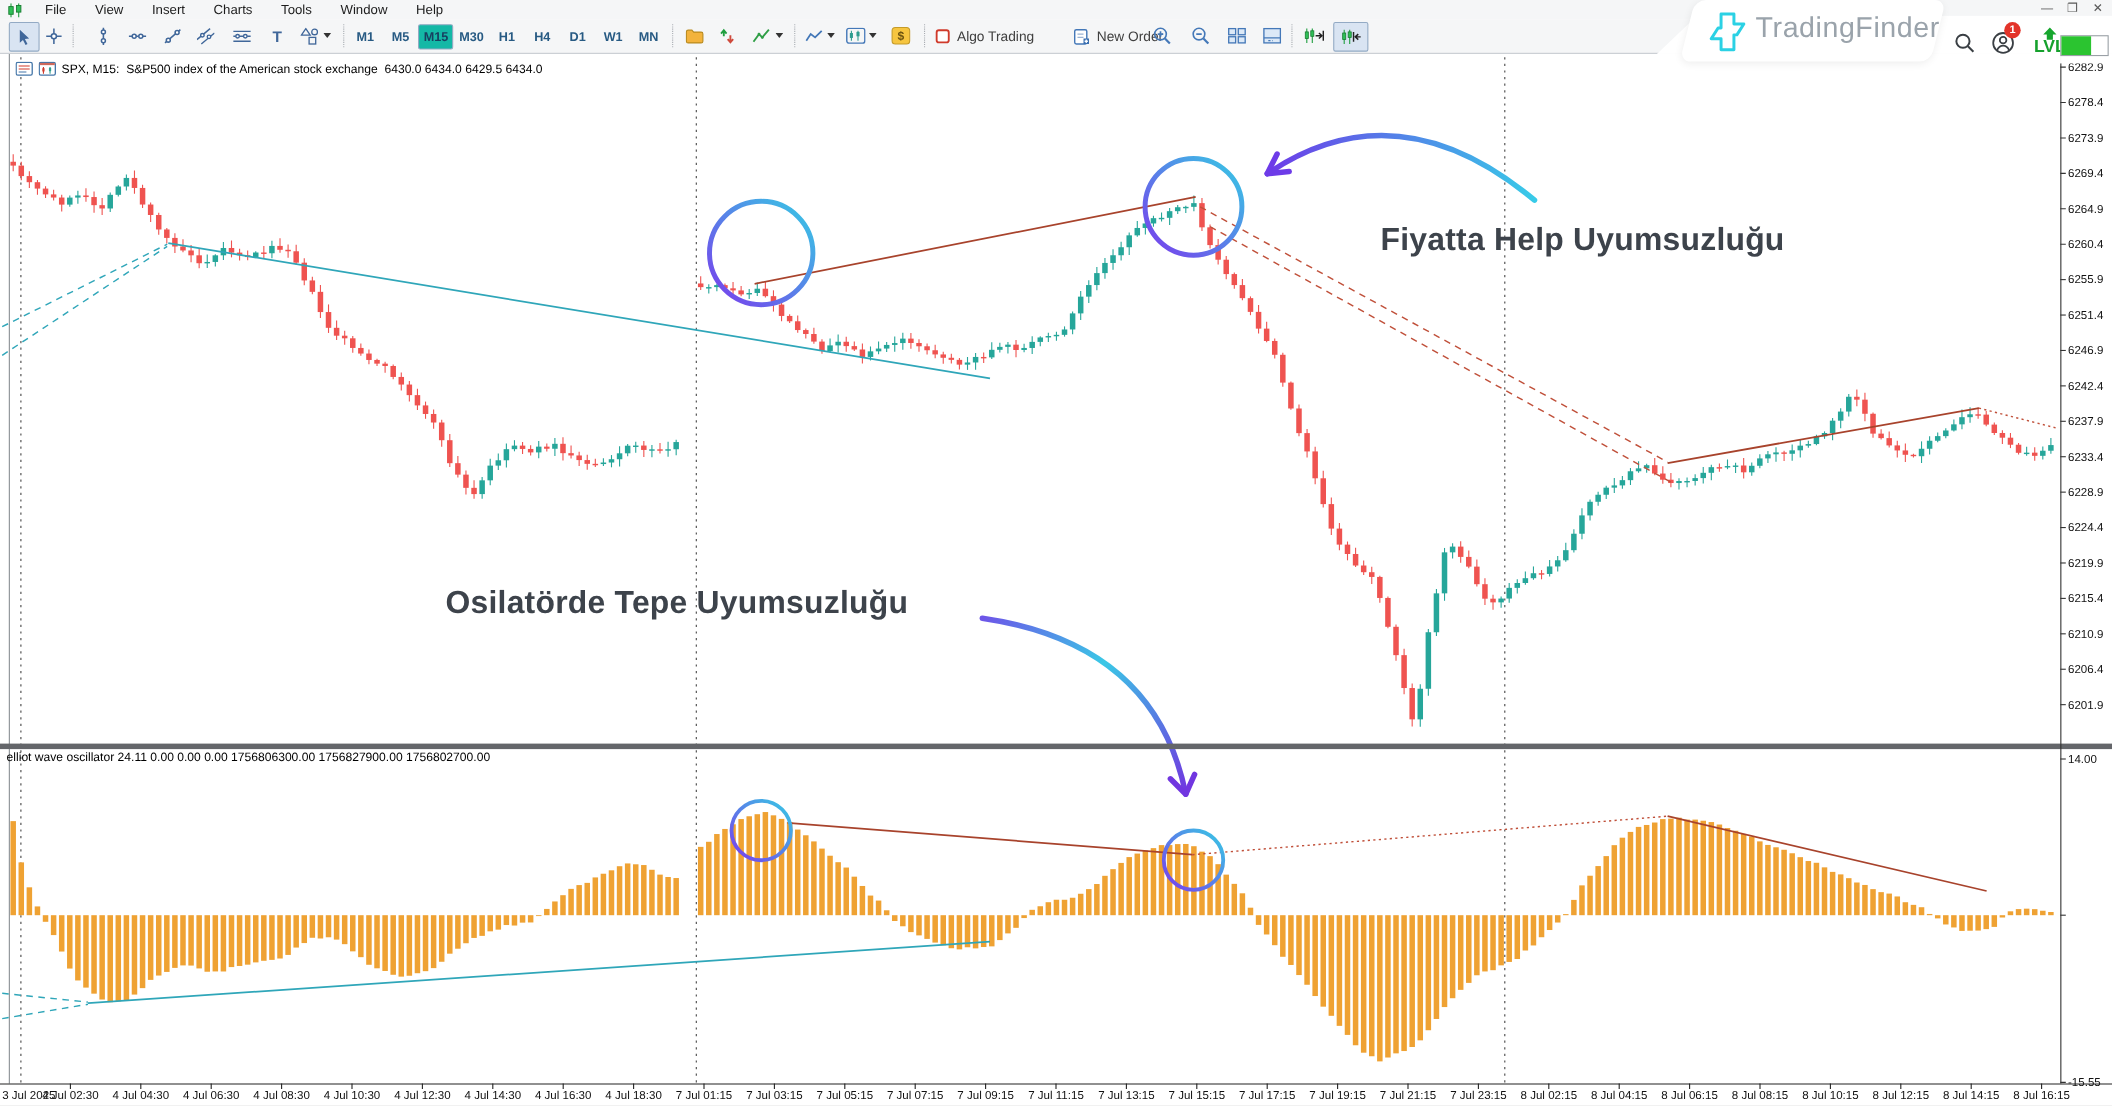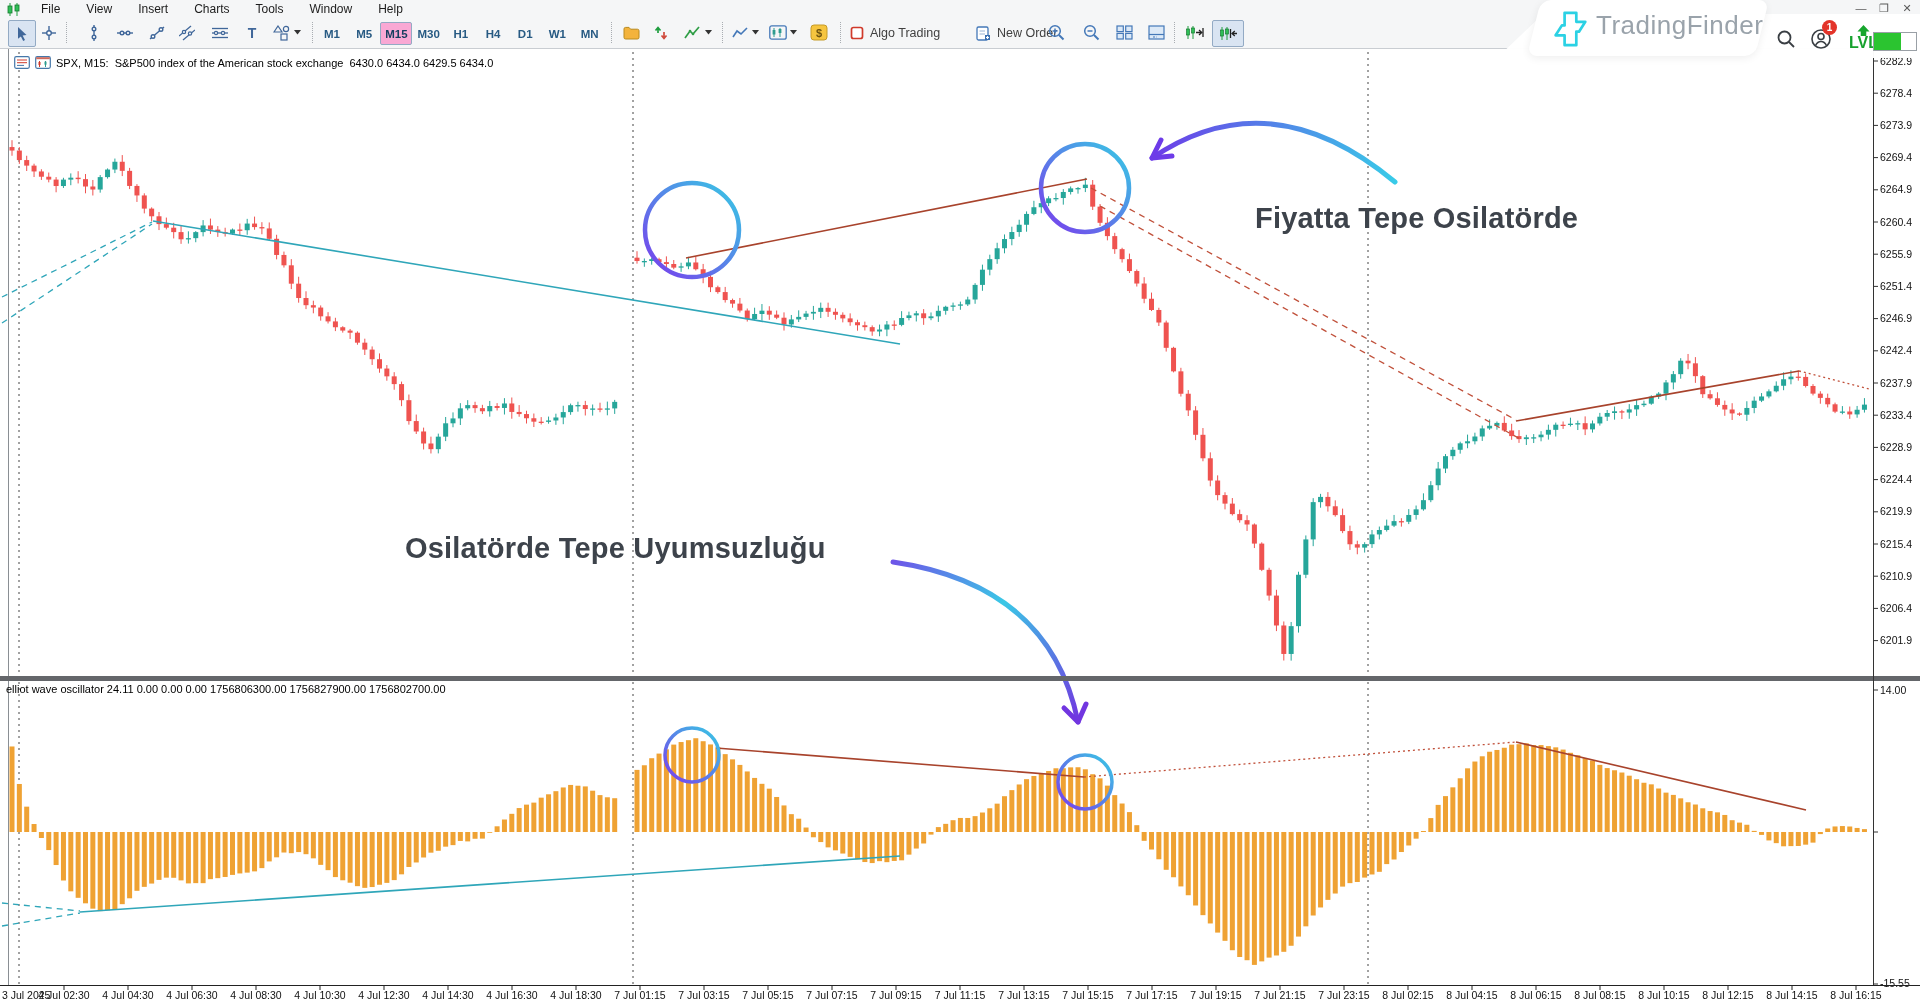--- a/index.html
+++ b/index.html
@@ -15,21 +15,21 @@
   .win-controls span{width:14px;text-align:center;}
   
   .toolbar{position:absolute;left:0;top:18px;width:1920px;height:30px;background:#f5f6f7;
            border-bottom:1px solid #c9cdd2;z-index:2;}
   .ti{position:absolute;top:2px;height:25px;display:flex;align-items:center;justify-content:center;}
   .box{border:1px solid transparent;border-radius:2px;}
   .pressed{background:#d9e4f2;border:1px solid #93aac4;}
   .tsep{position:absolute;top:4px;height:21px;border-left:1px dotted #a9adb2;}
   .tf{position:absolute;top:4px;width:30px;height:21px;display:flex;align-items:center;justify-content:center;
       font-size:11.5px;font-weight:bold;color:#275a83;border:1px solid transparent;border-radius:2px;}
-  .tf.pressed{background:#f9a8d4;border:1px solid #93aac4;color:#173f60;}
+  .tf.pressed{background:#14b8a6;border:1px solid #93aac4;color:#173f60;}
   .tlabel{font-size:12.5px;color:#404040;margin-left:6px;white-space:nowrap;}
   .caret{margin-left:3px;}
   
   .chart-title{position:absolute;left:14px;top:56px;display:flex;align-items:center;gap:5px;z-index:4;text-align:center;}
   .chart-title span{font-size:11px;color:#000;white-space:pre;}
   .osc-label{position:absolute;left:6px;top:683px;font-size:11px;color:#000;z-index:4;white-space:pre;}
   .ann{position:absolute;font-size:29px;font-weight:bold;color:#3d434b;z-index:4;white-space:nowrap;
        letter-spacing:0.2px;}
   .ann-price{left:1255px;top:202px;}
   .ann-osc{left:405px;top:532px;}
@@ -1189,21 +1189,21 @@
       <line x1="4.5" y1="5" x2="4.5" y2="11" stroke="#cf3b2c"></line>
         <rect x="3.5" y="6" width="2" height="3" fill="#cf3b2c"></rect>
       <line x1="10.5" y1="5" x2="10.5" y2="11" stroke="#2e9c8f"></line>
         <rect x="9.5" y="5.7" width="2" height="3" fill="#2e9c8f"></rect>
       </svg>
     <span>SPX, M15:  S&amp;P500 index of the American stock exchange  6430.0 6434.0 6429.5 6434.0</span>
   </div>
 
   <div class="osc-label">elliot wave oscillator 24.11 0.00 0.00 0.00 1756806300.00 1756827900.00 1756802700.00</div>
 
-  <div class="ann ann-price">Fiyatta Tepe Osilatörde</div>
+  <div class="ann ann-price">Fiyatta Help Uyumsuzluğu</div>
   <div class="ann ann-osc">Osilatörde Tepe Uyumsuzluğu</div>
 
   <div class="wm-band"></div>
   <div class="wm-card"></div>
   <div class="wm-content">
     <svg width="36" height="38" viewBox="0 0 40 42">
       <path d="M14 3 h13 v10 h10 l-7 11 h-3 v15 h-13 v-11 h-10 l7 -11 h3 z" fill="none" stroke="#2bd1e4" stroke-width="3" stroke-linejoin="round"></path>
       </svg>
     <span class="wm-brand">TradingFinder</span>
   </div>

